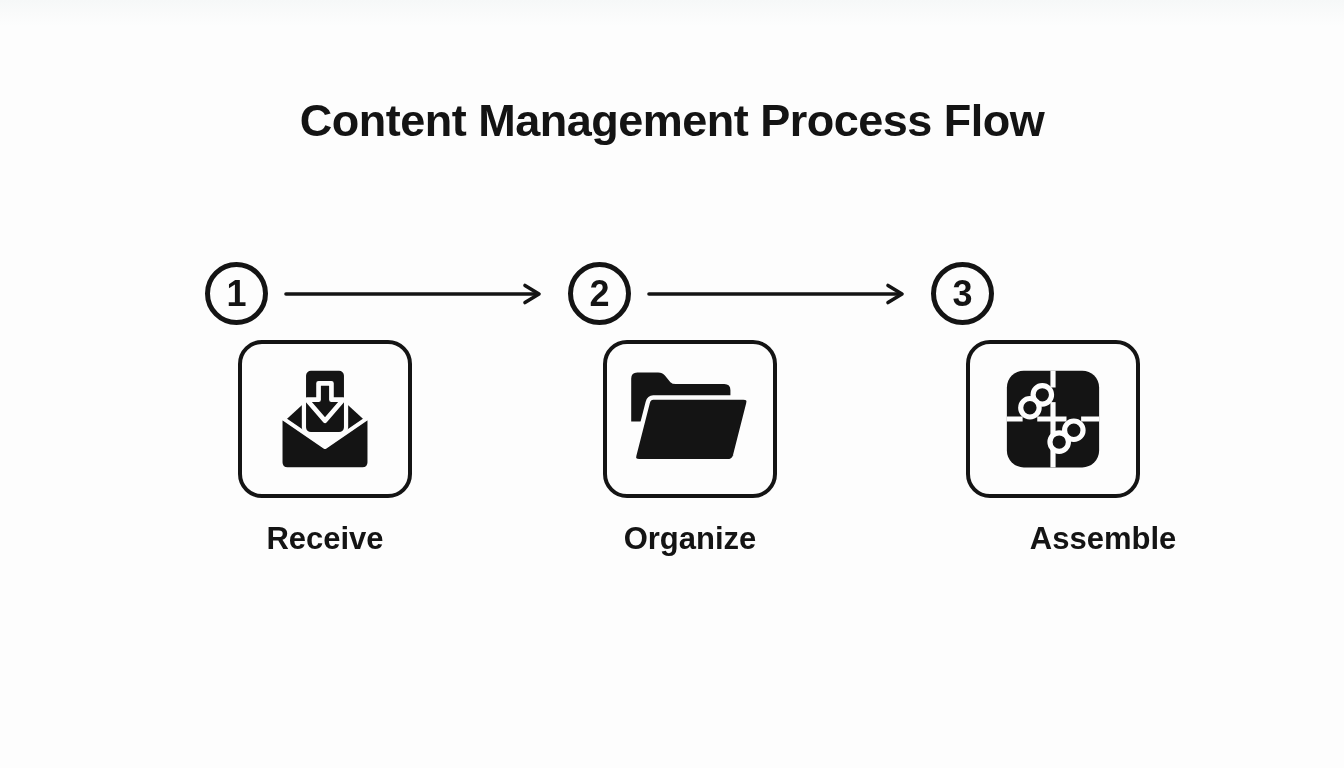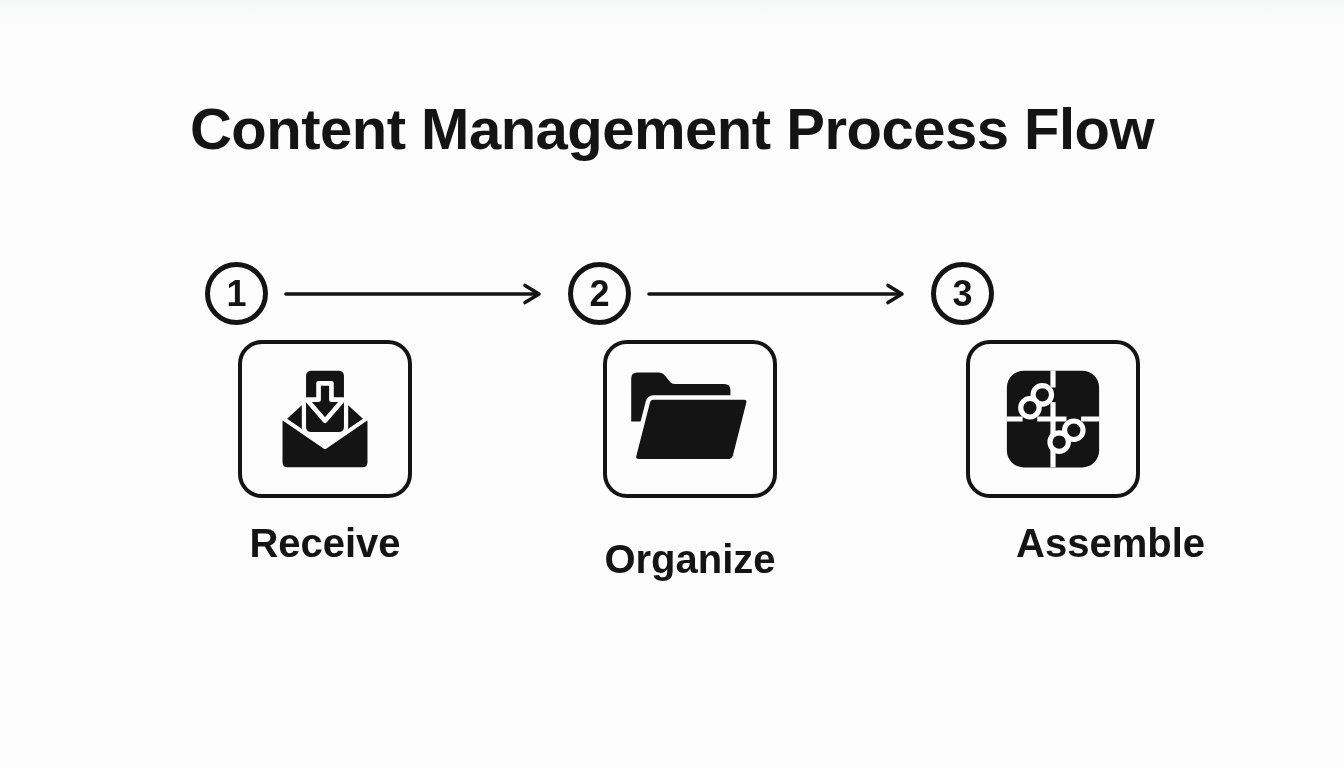--- a/index.html
+++ b/index.html
@@ -6,41 +6,41 @@
   body{
     width:1344px;height:768px;overflow:hidden;
     background:linear-gradient(#f6f8f8, #fdfdfd 26px, #fdfdfd);
     font-family:"Liberation Sans", sans-serif;
     color:#141414;
     position:relative;
   }
   .stage{position:absolute;inset:0;}
   .title{
     position:absolute;top:95px;left:0;width:1344px;
-    text-align:center;font-size:58px;font-weight:700;letter-spacing:-0.5px;
+    text-align:center;font-size:45px;font-weight:700;letter-spacing:-0.5px;
     color:#141414;
   }
   .num-circle{
     position:absolute;width:53px;height:53px;
     border:5.5px solid #141414;border-radius:50%;
     background:#fdfdfd;
     display:flex;align-items:center;justify-content:center;
     font-size:36px;font-weight:700;color:#141414;
     box-sizing:content-box;
   }
   .icon-box{
     position:absolute;width:166px;height:150px;
     border:4px solid #141414;border-radius:24px;
     background:#fdfdfd;
     display:flex;align-items:center;justify-content:center;
     box-sizing:content-box;
   }
   .step-label{
     position:absolute;width:174px;top:521px;
-    text-align:center;font-size:40px;font-weight:700;color:#141414;
+    text-align:center;font-size:31px;font-weight:700;color:#141414;
   }
   .arrow{position:absolute;top:281px;}
   svg{display:block;}
 </style>
 </head>
 <body>
 
 <div class="stage">
 
   <div class="title">Content Management Process Flow</div>
@@ -105,16 +105,16 @@
 
       <rect x="62" y="44" width="13" height="10" fill="#141414"></rect>
       <circle cx="68.5" cy="58" r="8.2" fill="#141414" stroke="#fdfdfd" stroke-width="4.6"></circle>
 
       <rect x="52" y="62" width="10" height="13" fill="#141414"></rect>
       <circle cx="55.5" cy="68.5" r="8.2" fill="#141414" stroke="#fdfdfd" stroke-width="4.6"></circle>
     </svg>
   </div>
 
   <div class="step-label" style="left:238px;">Receive</div>
-  <div class="step-label" style="left:603px;margin-top:16px;">Organize</div>
+  <div class="step-label" style="left:603px;">Organize</div>
   <div class="step-label" style="left:1016px;">Assemble</div>
 
 </div>
 
 </body></html>

